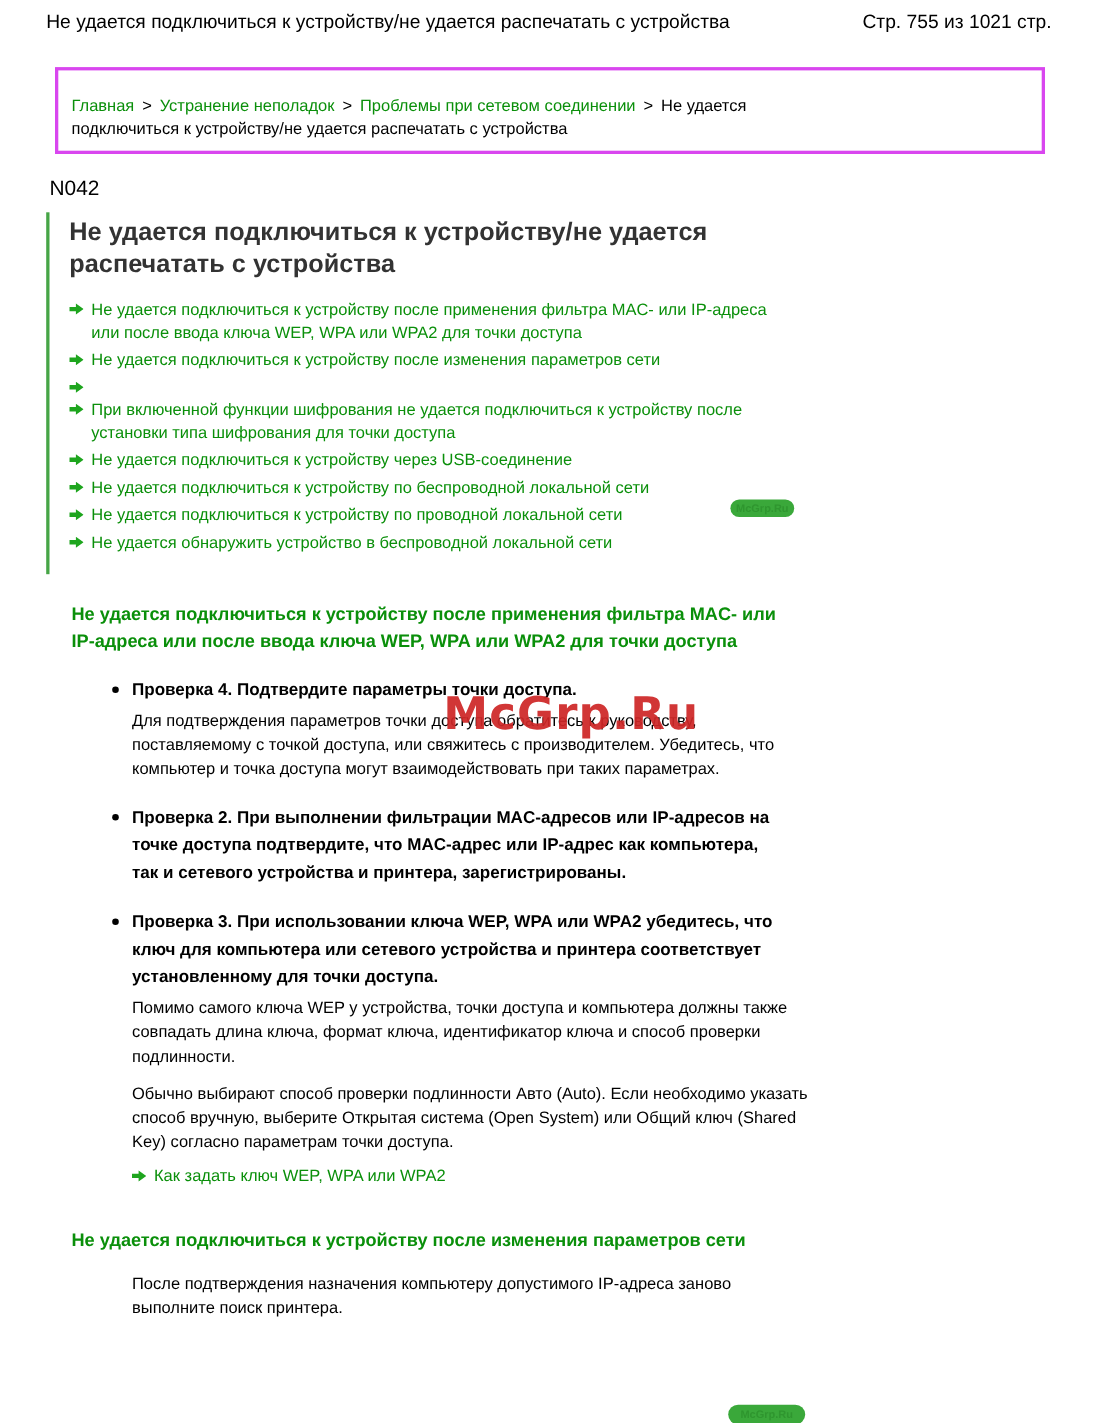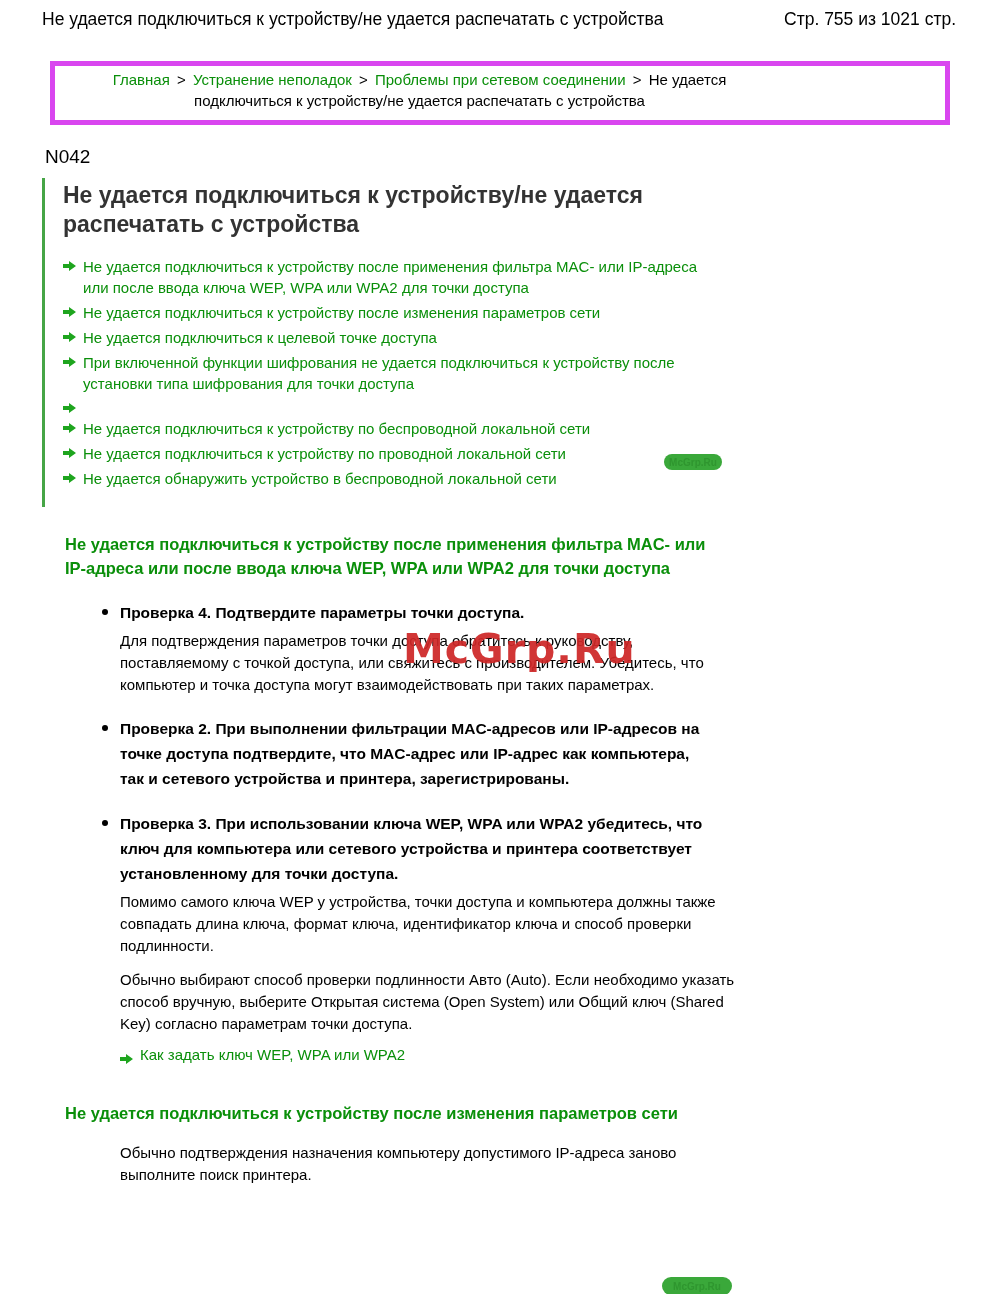--- a/index.html
+++ b/index.html
@@ -14,23 +14,23 @@
   
   .top-header {
     display:flex; justify-content:space-between; align-items:flex-start;
     padding:8px 44px 0 42px; font-size:17.5px; line-height:22px; color:#000;
   }
   .hdr-right { white-space:nowrap; margin-left:20px; }
 
   
   .breadcrumb-box {
     margin:31px 50px 0 50px;
-    border:5px solid #d946ef;
-    padding:3px 12px 9px 12px;
-    font-size:15px; line-height:21px;text-align:center;
+    border:3px solid #d946ef;
+    padding:22px 12px 9px 12px;
+    font-size:15px; line-height:21px;
   }
   .breadcrumb-inner { max-width:705px; }
   .bc-link { color:#0a8f0a; text-decoration:none; }
   .bc-sep { margin:0 3px; color:#000; }
   .bc-current { color:#000; }
 
   .doc-code { margin:21px 0 0 45px; font-size:19px; }
 
   
   .title-block {
@@ -67,21 +67,21 @@
   }
   .check-title {
     font-weight:bold; font-size:15.5px; line-height:25px; max-width:595px;
   }
   .body-para { font-size:15px; line-height:22px; max-width:620px; margin-top:5px; }
   .body-para + .body-para { margin-top:12px; }
   .plain-indent { padding-left:55px; }
   .plain-indent .body-para { margin-top:15px; }
   .plain-indent .body-para:first-child { margin-top:17px; }
 
-  .inline-link-row { display:flex; align-items:flex-end; margin-top:9px; }
+  .inline-link-row { display:flex; align-items:flex-start; margin-top:9px; }
   .inline-link-row .arrow-icon { margin-top:4px; }
 
   
   .watermark-red {
     position:absolute; left:403px; top:625px;
     font-size:41px; font-weight:bold; color:#ce2727; opacity:0.93;
     letter-spacing:1px; white-space:nowrap;
     font-family:"DejaVu Sans","Liberation Sans",sans-serif;
   }
   .wm-pill {
@@ -127,32 +127,32 @@
     <li class="toc-item">
       <span class="arrow-icon"><svg width="13" height="12" viewBox="0 0 13 12">
             <path d="M0 4 L6 4 L6 1 L13 6 L6 11 L6 8 L0 8 Z" fill="#1ea51e"></path>
           </svg></span>
       <a class="green-link">Не удается подключиться к устройству после изменения параметров сети</a>
     </li>
     <li class="toc-item">
       <span class="arrow-icon"><svg width="13" height="12" viewBox="0 0 13 12">
             <path d="M0 4 L6 4 L6 1 L13 6 L6 11 L6 8 L0 8 Z" fill="#1ea51e"></path>
           </svg></span>
-      <a class="green-link">Не удается подключиться к целевой точке доступа</a>
     </li>
     <li class="toc-item">
       <span class="arrow-icon"><svg width="13" height="12" viewBox="0 0 13 12">
             <path d="M0 4 L6 4 L6 1 L13 6 L6 11 L6 8 L0 8 Z" fill="#1ea51e"></path>
           </svg></span>
       <a class="green-link">При включенной функции шифрования не удается подключиться к устройству после установки типа шифрования для точки доступа</a>
     </li>
     <li class="toc-item">
       <span class="arrow-icon"><svg width="13" height="12" viewBox="0 0 13 12">
             <path d="M0 4 L6 4 L6 1 L13 6 L6 11 L6 8 L0 8 Z" fill="#1ea51e"></path>
           </svg></span>
+      <a class="green-link">Не удается подключиться к устройству через USB-соединение</a>
     </li>
     <li class="toc-item">
       <span class="arrow-icon"><svg width="13" height="12" viewBox="0 0 13 12">
             <path d="M0 4 L6 4 L6 1 L13 6 L6 11 L6 8 L0 8 Z" fill="#1ea51e"></path>
           </svg></span>
       <a class="green-link">Не удается подключиться к устройству по беспроводной локальной сети</a>
     </li>
     <li class="toc-item">
       <span class="arrow-icon"><svg width="13" height="12" viewBox="0 0 13 12">
             <path d="M0 4 L6 4 L6 1 L13 6 L6 11 L6 8 L0 8 Z" fill="#1ea51e"></path>
@@ -192,19 +192,19 @@
             <path d="M0 4 L6 4 L6 1 L13 6 L6 11 L6 8 L0 8 Z" fill="#1ea51e"></path>
           </svg></span>
       <a class="green-link">Как задать ключ WEP, WPA или WPA2</a>
     </div>
   </div>
 </section>
 
 <section class="doc-section">
   <h2 class="section-heading sh-2">Не удается подключиться к устройству после изменения параметров сети</h2>
   <div class="plain-indent">
-    <p class="body-para">Обычно подтверждения назначения компьютеру допустимого IP-адреса заново выполните поиск принтера.</p>
+    <p class="body-para">После подтверждения назначения компьютеру допустимого IP-адреса заново выполните поиск принтера.</p>
   </div>
 </section>
 
 <div class="watermark-red">McGrp.Ru</div>
 <div class="wm-pill wm-pill-1">McGrp.Ru</div>
 <div class="wm-pill wm-pill-2">McGrp.Ru</div>
 
 </body></html>

